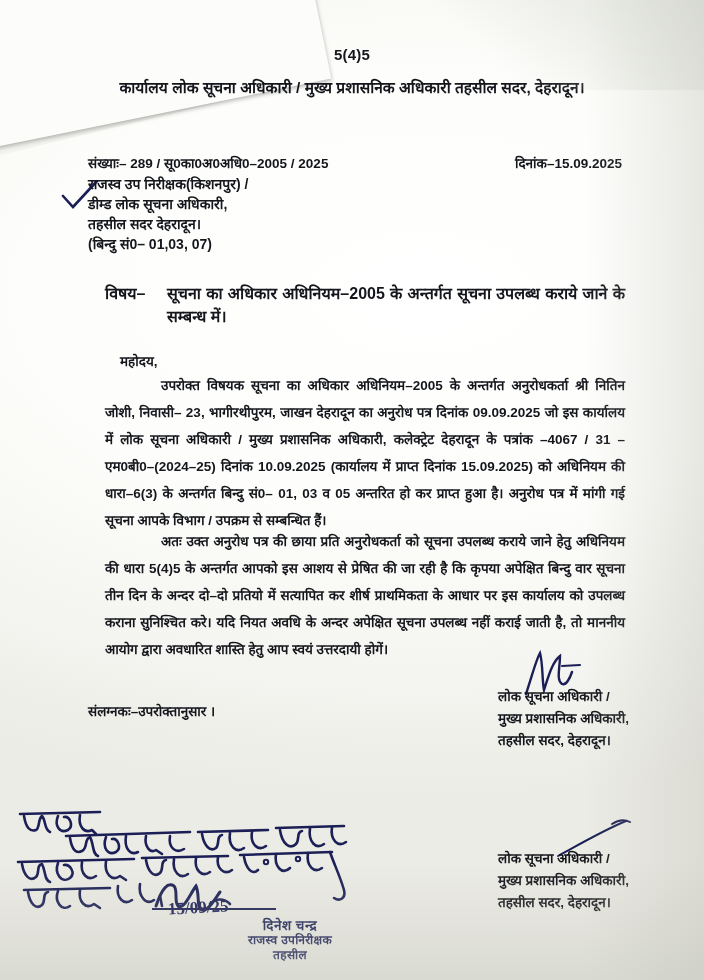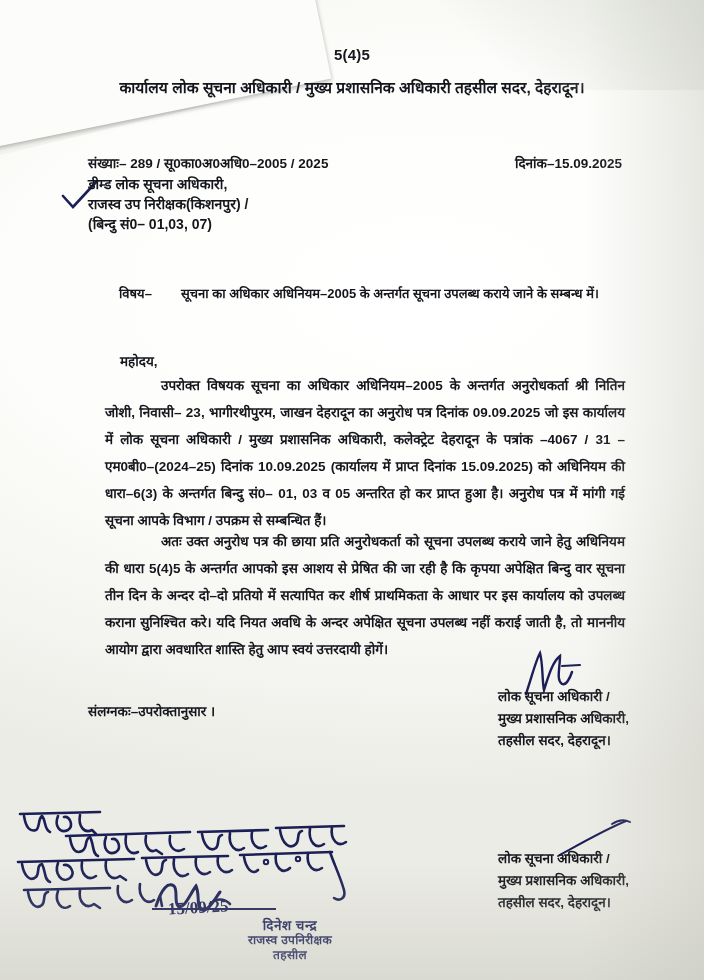--- a/index.html
+++ b/index.html
@@ -78,22 +78,22 @@
 
   .addressee{
     position:absolute;left:88px;top:174px;
     font-size:14px;font-weight:bold;line-height:20px;
   }
   .addressee div{white-space:nowrap;}
   .tick{
     position:absolute;left:60px;top:180px;width:40px;height:32px;
   }
   .subject{
-    position:absolute;left:119px;top:282px;width:520px;
-    font-size:13px;font-weight:bold;line-height:23px;
+    position:absolute;left:105px;top:282px;width:520px;
+    font-size:16px;font-weight:bold;line-height:23px;
     display:flex;
   }
   .subject .lbl{width:62px;flex:none;}
   .subject .txt{flex:1;text-align:justify;}
   .salutation{
     position:absolute;left:120px;top:352px;
     font-size:13.5px;font-weight:bold;
   }
   .para{
     position:absolute;width:520px;left:105px;
@@ -165,22 +165,23 @@
     <div class="ref-row">
       <span class="ref-no">संख्याः– 289 / सू0का0अ0अधि0–2005 / 2025</span>
       <span class="ref-date">दिनांक–15.09.2025</span>
     </div>
 
     <svg class="tick" viewBox="0 0 40 32" xmlns="http://www.w3.org/2000/svg">
       <path d="M3 16 L13 27 L37 1" fill="none" stroke="#1b1f55" stroke-width="2.6" stroke-linecap="round"></path>
     </svg>
 
     <div class="addressee">
+      <div>राजस्व उप निरीक्षक(किशनपुर) /</div>
       <div>डीम्ड लोक सूचना अधिकारी,</div>
-      <div>राजस्व उप निरीक्षक(किशनपुर) /</div>
+      <div>तहसील सदर देहरादून।</div>
       <div>(बिन्दु सं0– 01,03, 07)</div>
     </div>
 
     <div class="subject">
       <span class="lbl">विषय–</span>
       <span class="txt">सूचना का अधिकार अधिनियम–2005 के अन्तर्गत सूचना उपलब्ध कराये जाने के सम्बन्ध में।</span>
     </div>
 
     <div class="salutation">महोदय,</div>
 

